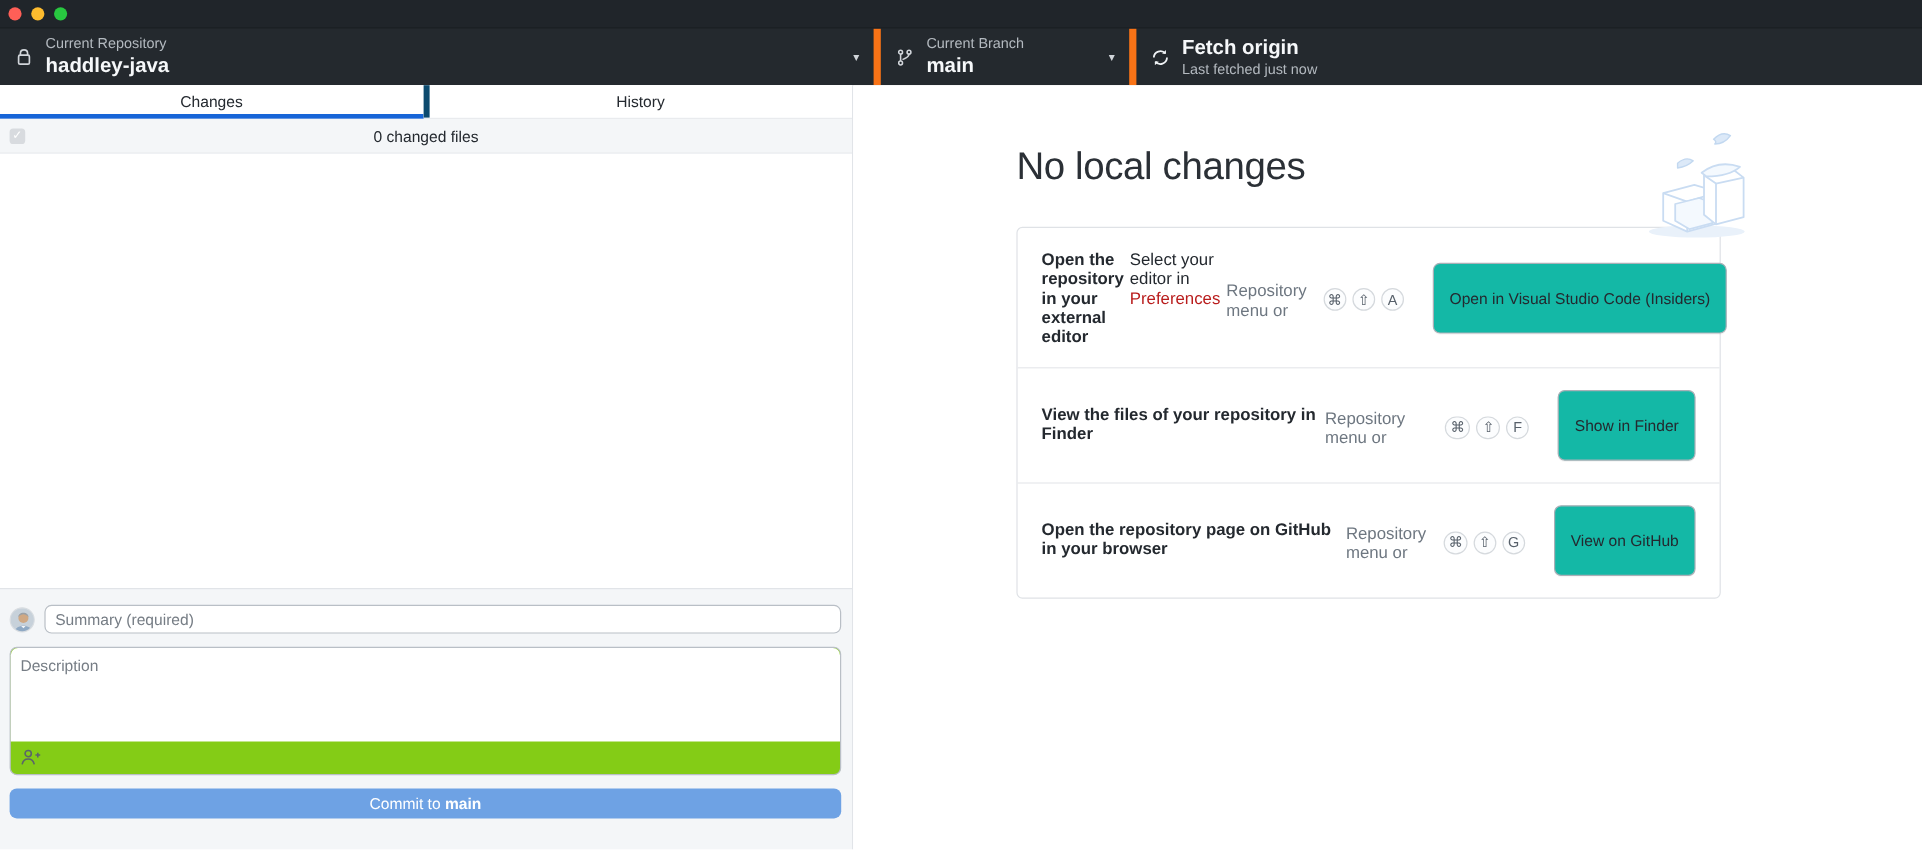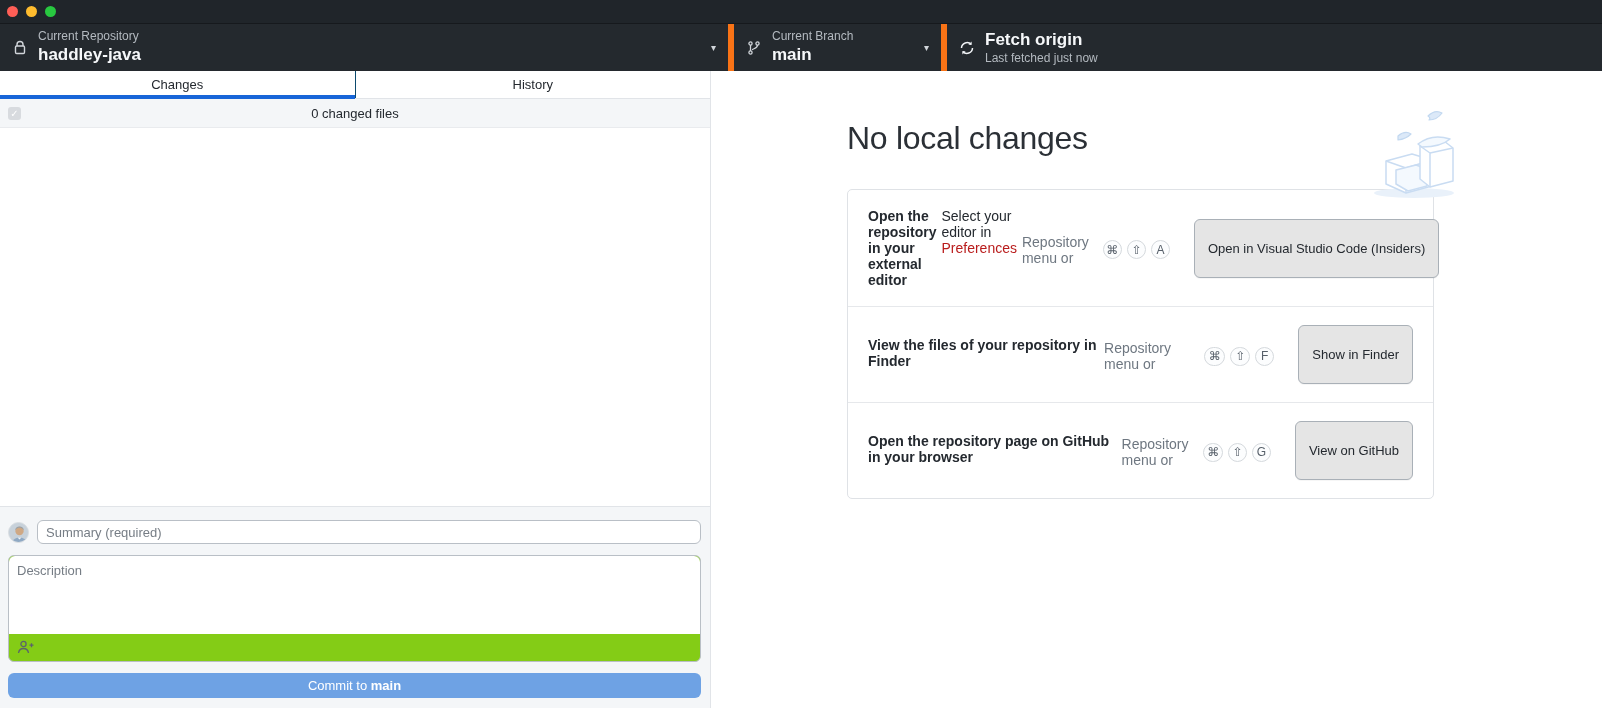--- a/index.html
+++ b/index.html
@@ -32,32 +32,32 @@
   .tb-chevron { margin-left:auto; color:#d1d5da; font-size:10px; padding-left:8px; }
 
   
   .content { flex:1; display:flex; min-height:0; }
   .left-pane { width:711px; flex:0 0 auto; display:flex; flex-direction:column; border-right:1px solid #e1e4e8; background:#ffffff; }
   .right-pane { flex:1; background:#ffffff; position:relative; }
 
   
   .tabs { height:28px; display:flex; flex:0 0 auto; border-bottom:1px solid #e1e4e8; }
   .tab { flex:1; display:flex; align-items:center; justify-content:center; font-size:13px; color:#24292f; position:relative; cursor:pointer; background:#fff; }
-  .tab + .tab { border-left:1px solid #0c4a6e; }
+  .tab + .tab { border-left:5px solid #0c4a6e; }
   .tab.active::after { content:""; position:absolute; left:0; right:0; bottom:-1px; height:4px; background:#1765d8; }
 
   
   .files-header { height:29px; flex:0 0 auto; background:#f4f6f8; border-bottom:1px solid #e9ebee; display:flex; align-items:center; padding:0 8px; position:relative; }
   .checkbox { width:13px; height:13px; border-radius:3px; background:#d8dbdf; color:#ffffff; font-size:10px; line-height:13px; text-align:center; flex:0 0 auto; }
   .files-count { position:absolute; left:0; right:0; text-align:center; font-size:13px; color:#24292f; pointer-events:none; }
 
   .file-list { flex:1; background:#ffffff; }
 
   
-  .commit-panel { flex:0 0 auto; background:#f4f6f8; border-top:1px solid #e1e4e8; padding:13px 9px 10px 8px; }
+  .commit-panel { flex:0 0 auto; background:#f4f6f8; border-top:1px solid #e1e4e8; padding:13px 9px 26px 8px; }
   .commit-row1 { display:flex; align-items:center; gap:8px; }
   .avatar { width:21px; height:21px; border-radius:50%; overflow:hidden; flex:0 0 auto; border:1px solid #d9dde1; background:#cfd8e0; }
   .summary-input { flex:1; height:24px; border:1px solid #b9bfc6; border-radius:6px; padding:0 8px; font-size:13px; font-family:"Liberation Sans",sans-serif; color:#24292f; background:#fff; outline:none; }
   .summary-input::placeholder, .description-area::placeholder { color:#767d85; }
   .desc-wrap { position:relative; margin-top:11px; height:107px; border:1px solid #b9bfc6; border-radius:6px; background:#84cc16; }
   .description-area { width:100%; height:78px; border:none; resize:none; border-radius:6px 6px 0 0; padding:7px 8px; font-size:13px; font-family:"Liberation Sans",sans-serif; color:#24292f; outline:none; }
   .coauthor-btn { position:absolute; left:8px; bottom:6px; width:18px; height:16px; cursor:pointer; display:flex; align-items:center; }
   .commit-button { margin-top:11px; width:100%; height:25px; border:none; border-radius:6px; background:#6ea2e4; color:#ffffff; font-size:13px; font-family:"Liberation Sans",sans-serif; cursor:pointer; }
   .commit-button b { font-weight:bold; }
 
@@ -69,21 +69,21 @@
 
   .suggestions { margin-top:32px; width:587px; border:1px solid #dfe2e6; border-radius:5px; background:#ffffff; }
   .suggestion { display:flex; align-items:center; justify-content:space-between; padding:18px 20px; }
   .suggestion + .suggestion { border-top:1px solid #e6e8eb; }
   .sg-lines { display:flex; flex-direction:row; gap:5px; }
   .sg-title { font-size:14px; font-weight:bold; color:#24292f; }
   .sg-line2 { font-size:14px; color:#24292f; }
   .sg-link { color:#b91c1c; cursor:pointer; text-decoration:none; }
   .sg-shortcut { font-size:14px; color:#6e7781; margin-top:3px; display:flex; align-items:center; }
   kbd { display:inline-flex; align-items:center; justify-content:center; min-width:19px; height:19px; padding:0 5px; margin-left:5px; border:1px solid #d5d9dd; border-radius:10px; background:#fcfdfe; color:#57606a; font-family:"Liberation Sans",sans-serif; font-size:12px; }
-  .sg-button { flex:0 0 auto; margin-left:24px; padding:21px 13px; font-size:13px; font-family:"Liberation Sans",sans-serif; color:#24292f; background:#e5e5e5; border:1px solid #a9b0b7; border-radius:6px; cursor:pointer; box-shadow:0 1px 0 rgba(27,31,36,0.04); white-space:nowrap; }
+  .sg-button { flex:0 0 auto; margin-left:24px; padding:21px 13px; font-size:13px; font-family:"Liberation Sans",sans-serif; color:#24292f; background:#14b8a6; border:1px solid #a9b0b7; border-radius:6px; cursor:pointer; box-shadow:0 1px 0 rgba(27,31,36,0.04); white-space:nowrap; }
 </style>
 </head>
 <body>
 
 <div class="window">
 
   <div class="titlebar">
     <div class="traffic">
       <div class="light red"></div>
       <div class="light yellow"></div>

